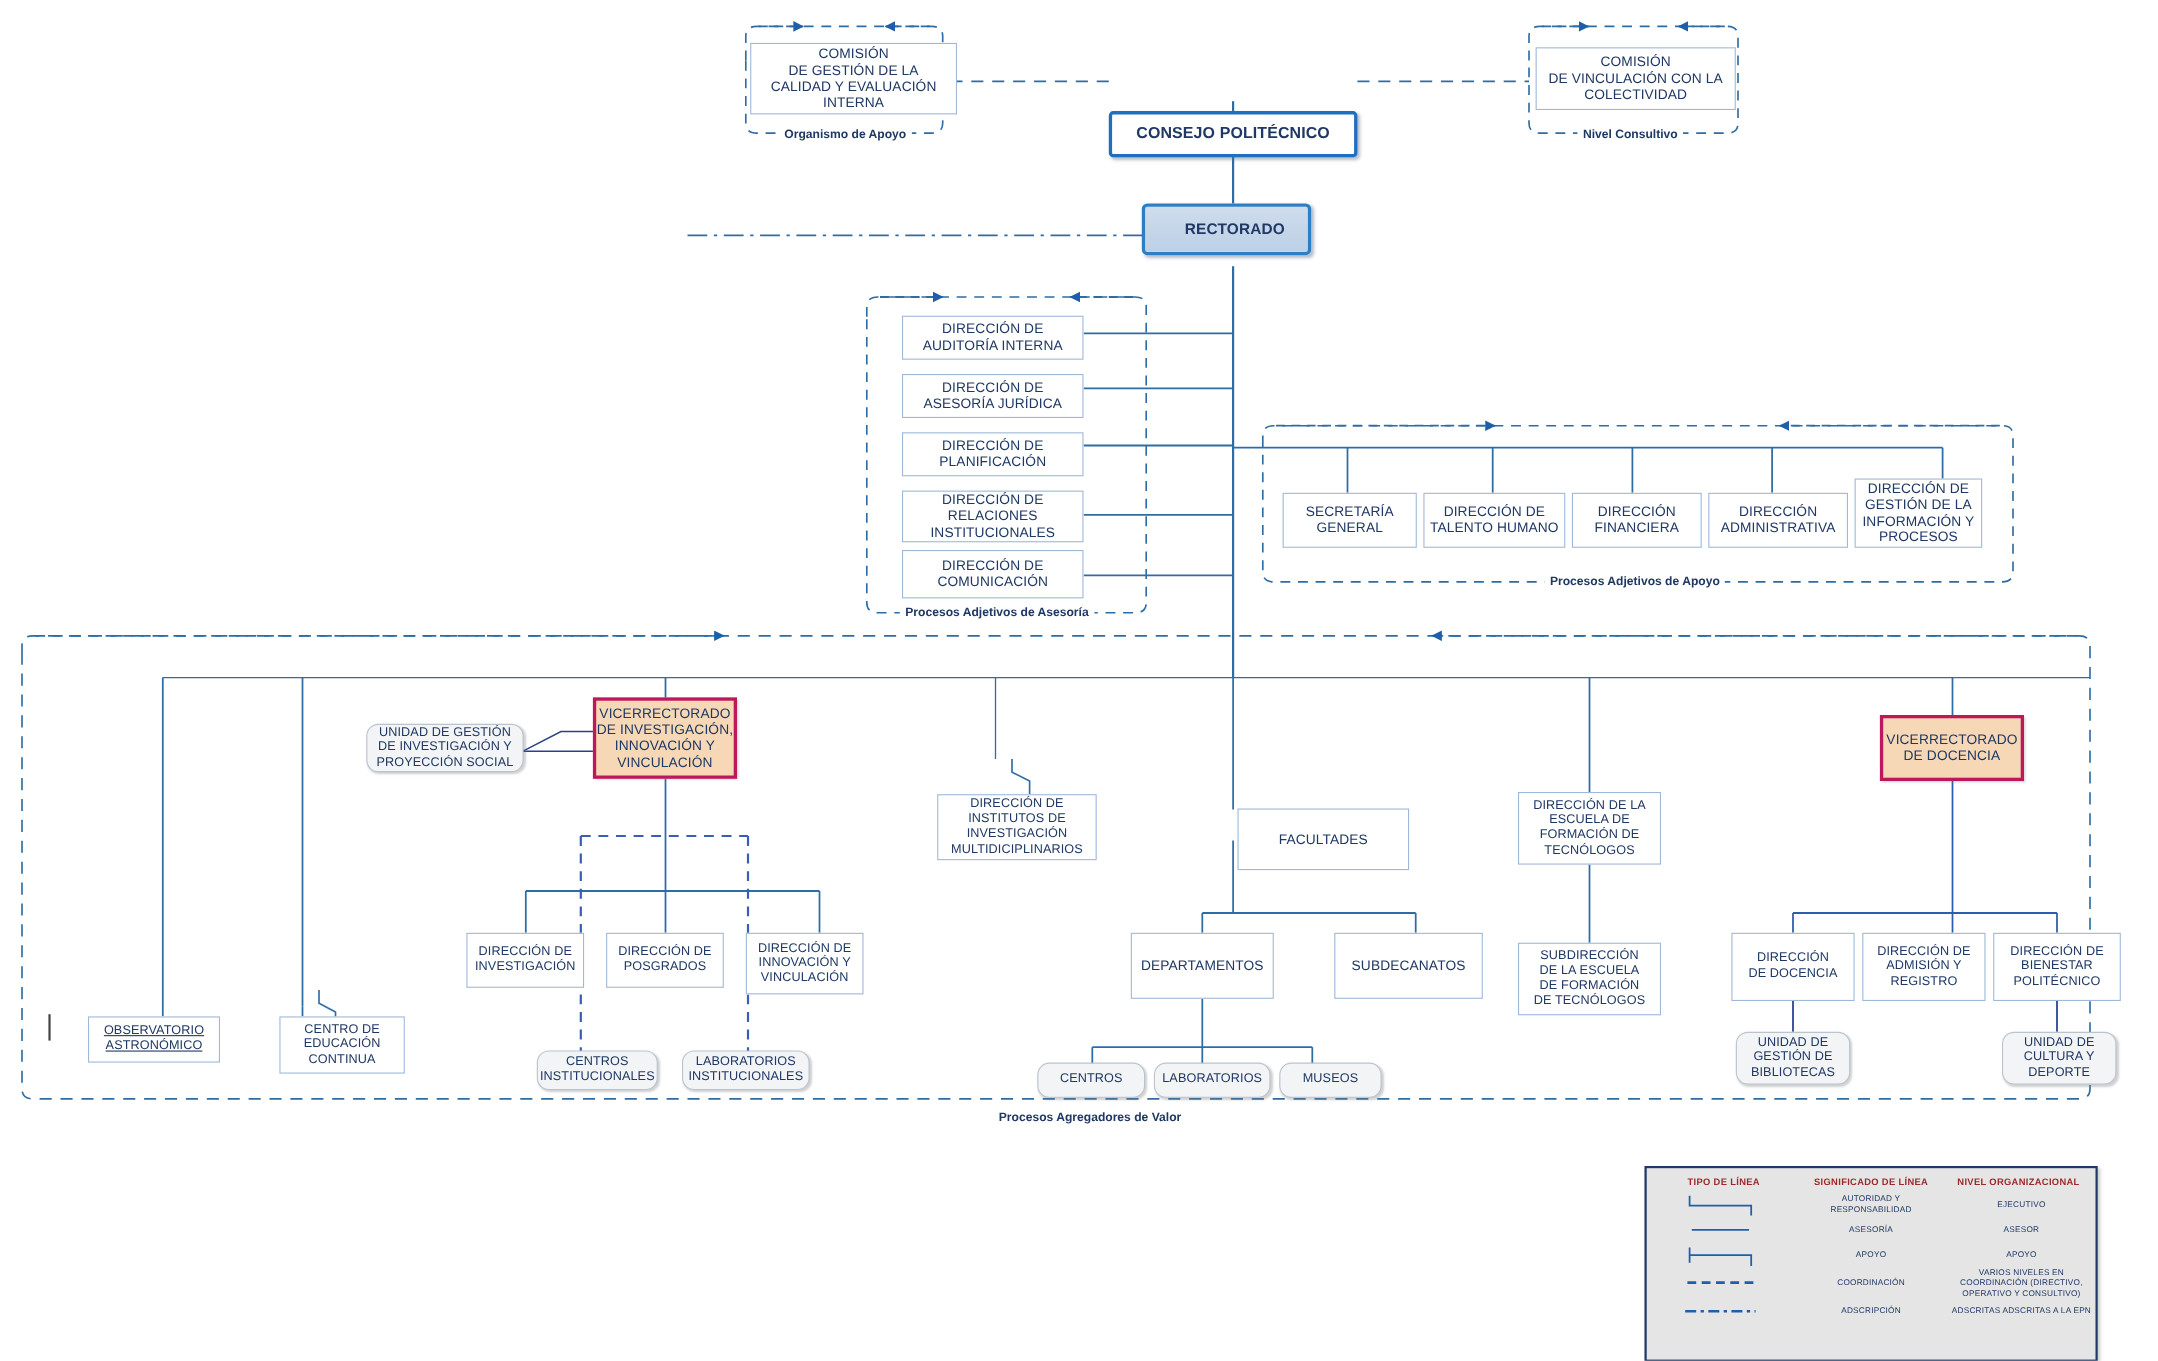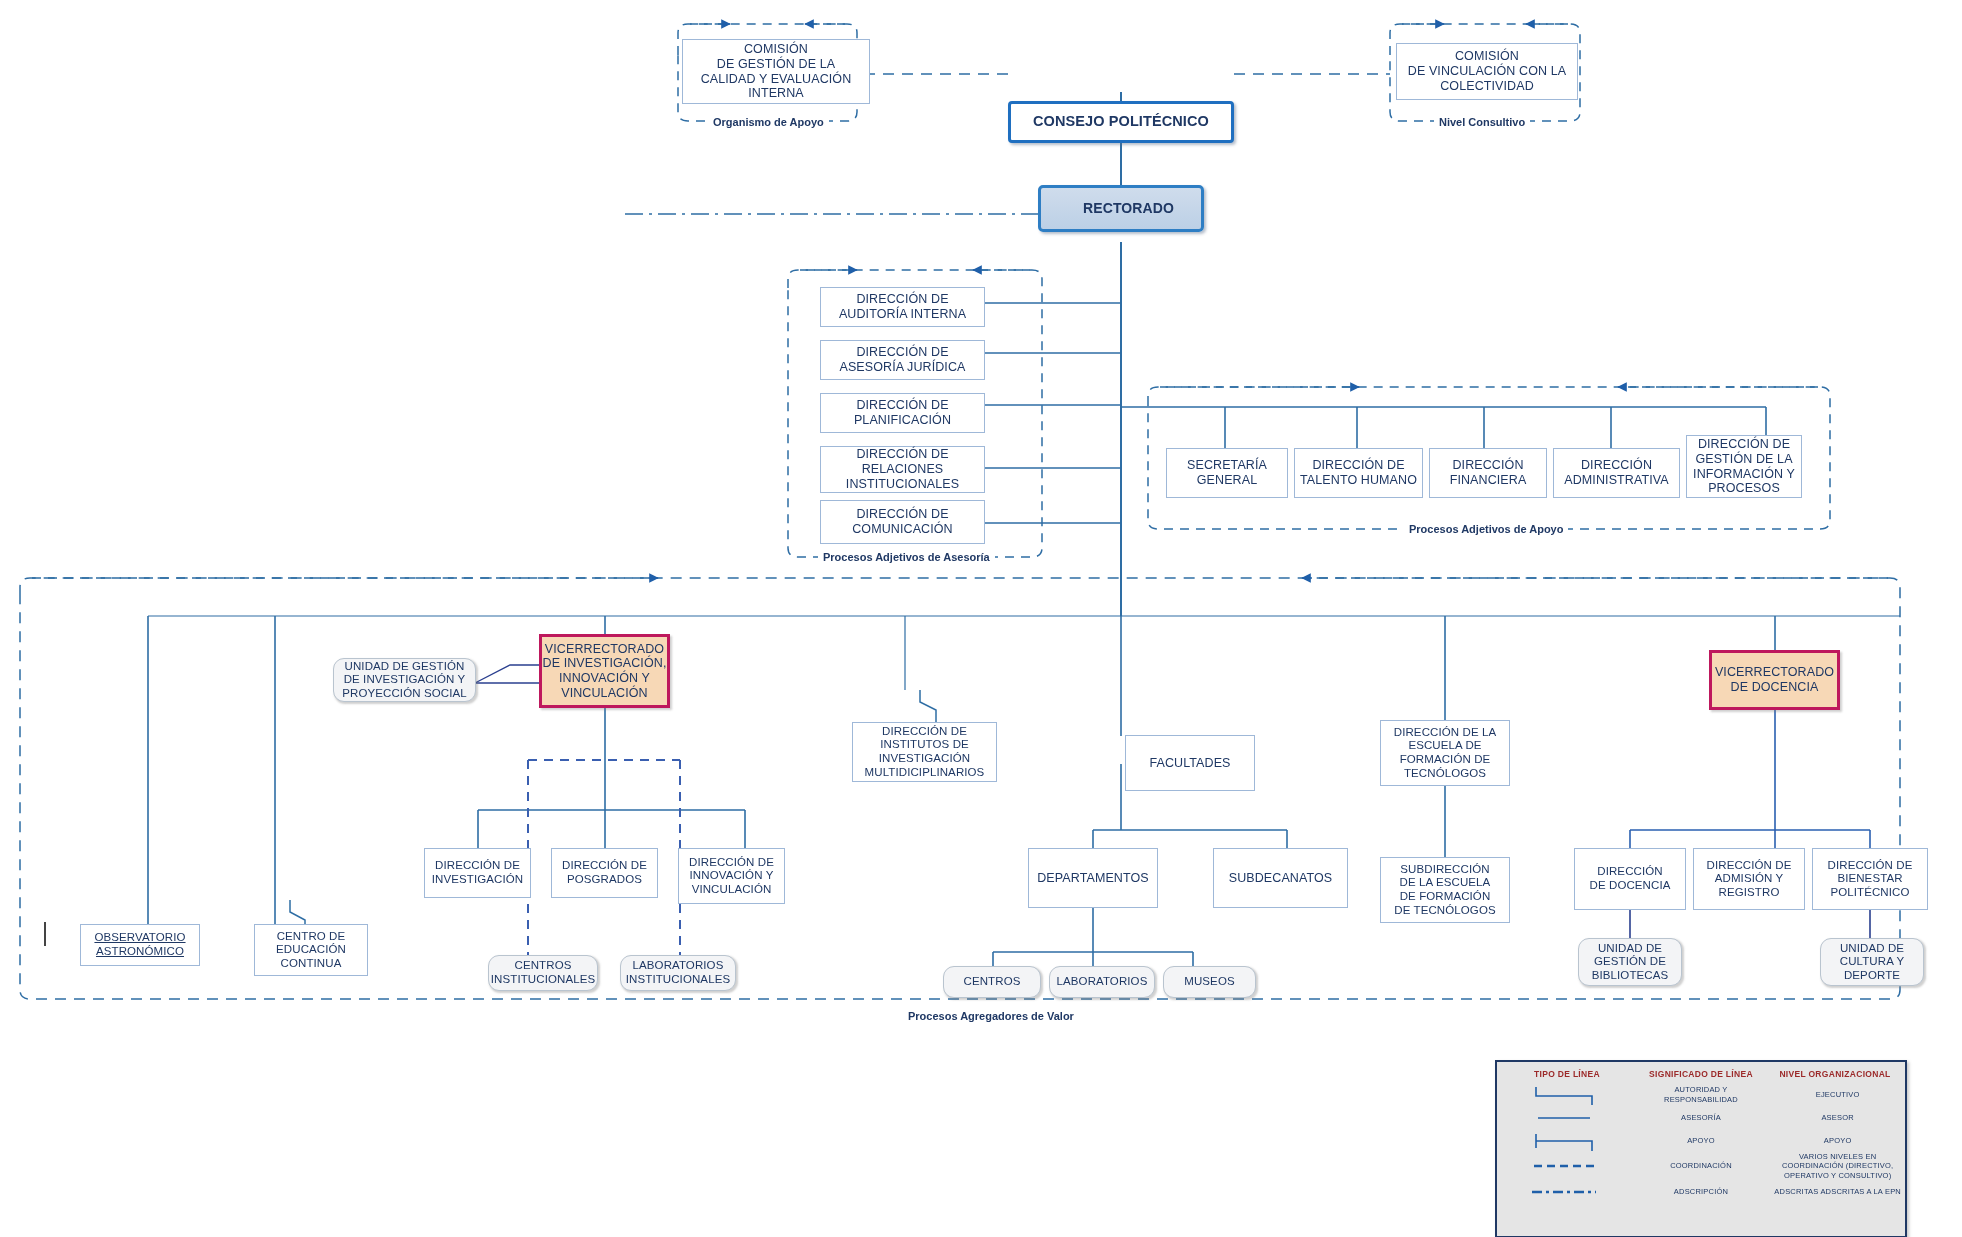--- a/index.html
+++ b/index.html
@@ -259,21 +259,21 @@
   <div class="node top-frame" style="left:1008px;top:55px;width:226px;height:42px;margin-top:46px;">CONSEJO POLITÉCNICO</div>
 
   <div class="node box" style="left:1396px;top:43px;width:182px;height:57px;white-space:pre-line;">COMISIÓN
 DE VINCULACIÓN CON LA
 COLECTIVIDAD</div>
 
   <div class="group-label" style="left:708px;top:116px;">Organismo de Apoyo</div>
   <div class="group-label" style="left:1434px;top:116px;">Nivel Consultivo</div>
 
 
-  <div class="node rect-frame" style="left:1038px;top:185px;width:166px;height:47px;padding-left:15px;">RECTORADO</div>
+  <div class="node rect-frame" style="left:1038px;top:185px;width:154px;height:47px;padding-left:15px;">RECTORADO</div>
 
   <div class="node box" style="left:820px;top:287px;width:165px;height:40px;white-space:pre-line;">DIRECCIÓN DE
 AUDITORÍA INTERNA</div>
   <div class="node box" style="left:820px;top:340px;width:165px;height:40px;white-space:pre-line;">DIRECCIÓN DE
 ASESORÍA JURÍDICA</div>
   <div class="node box" style="left:820px;top:393px;width:165px;height:40px;white-space:pre-line;">DIRECCIÓN DE
 PLANIFICACIÓN</div>
   <div class="node box" style="left:820px;top:446px;width:165px;height:47px;white-space:pre-line;">DIRECCIÓN DE
 RELACIONES
 INSTITUCIONALES</div>
@@ -305,21 +305,21 @@
 PROYECCIÓN SOCIAL</div>
 
   <div class="node vice" style="left:1709px;top:650px;width:131px;height:60px;white-space:pre-line;">VICERRECTORADO
 DE DOCENCIA</div>
 
   <div class="node box" style="left:852px;top:722px;width:145px;height:60px;white-space:pre-line;font-size:11.5px;">DIRECCIÓN DE
 INSTITUTOS DE
 INVESTIGACIÓN
 MULTIDICIPLINARIOS</div>
 
-  <div class="node box" style="left:1125px;top:735px;width:130px;height:56px;">FACULTADES</div>
+  <div class="node box" style="left:1125px;top:735px;width:156px;height:56px;">FACULTADES</div>
 
   <div class="node box" style="left:1380px;top:720px;width:130px;height:66px;white-space:pre-line;font-size:11.5px;">DIRECCIÓN DE LA
 ESCUELA DE
 FORMACIÓN DE
 TECNÓLOGOS</div>
 
   <div class="node box" style="left:424px;top:848px;width:107px;height:50px;white-space:pre-line;font-size:11.5px;">DIRECCIÓN DE
 INVESTIGACIÓN</div>
   <div class="node box" style="left:551px;top:848px;width:107px;height:50px;white-space:pre-line;font-size:11.5px;">DIRECCIÓN DE
 POSGRADOS</div>

